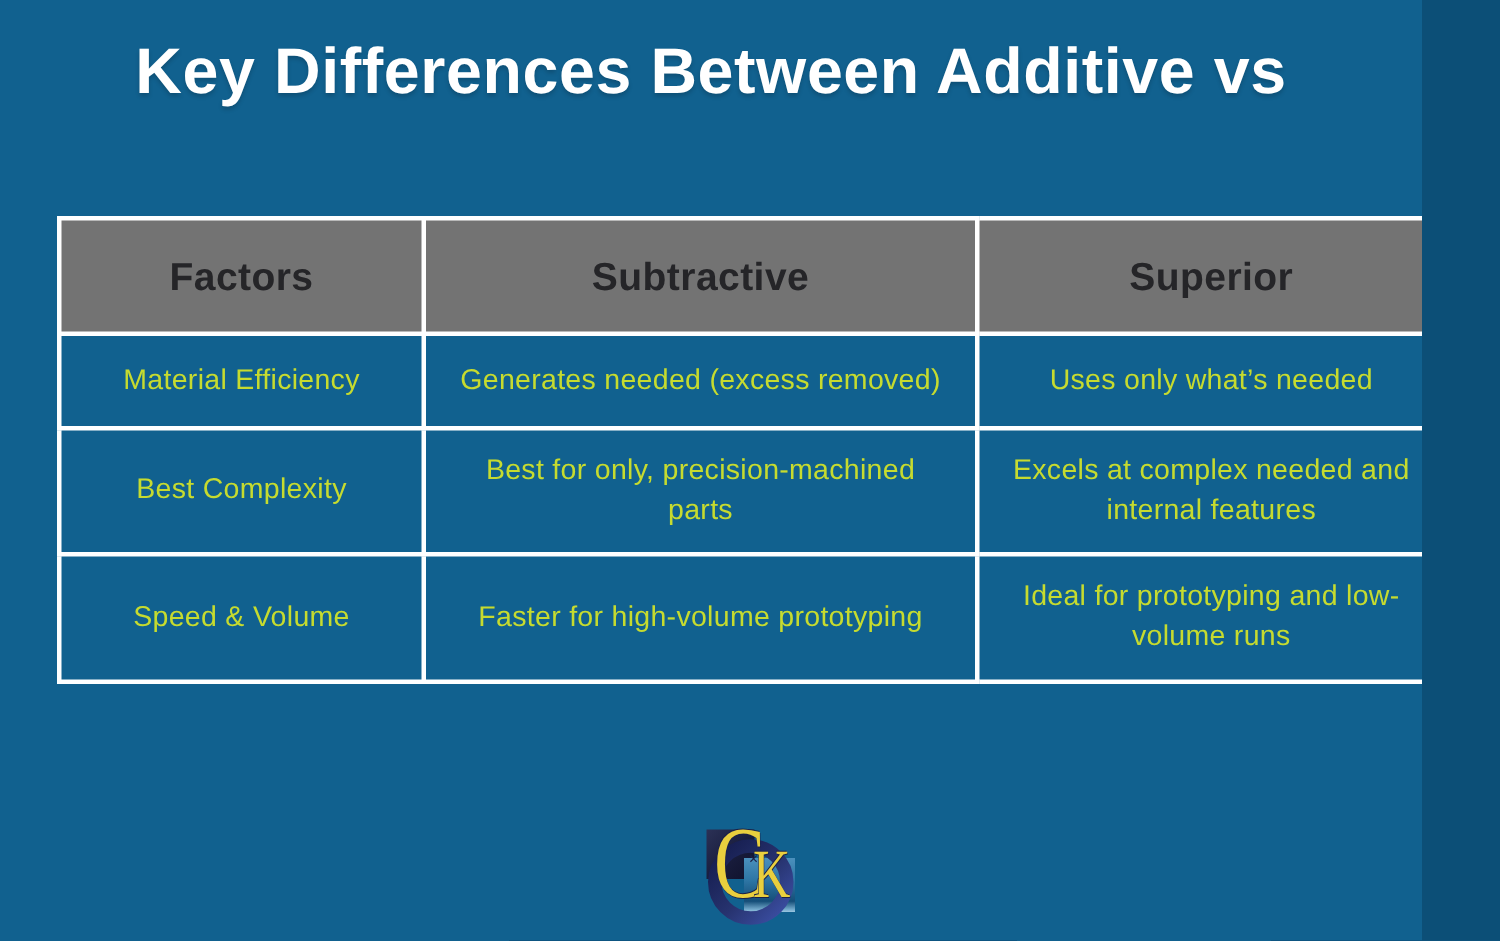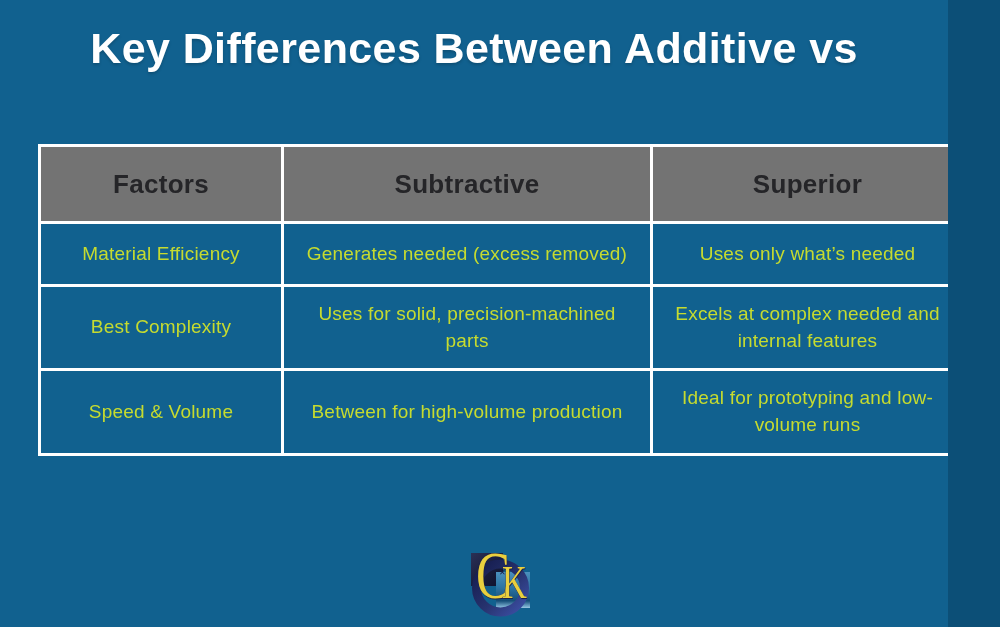--- a/index.html
+++ b/index.html
@@ -86,26 +86,26 @@
       </tr>
     </thead>
     <tbody>
       <tr class="r1">
         <td>Material Efficiency</td>
         <td>Generates needed (excess removed)</td>
         <td>Uses only what’s needed</td>
       </tr>
       <tr class="r2">
         <td>Best Complexity</td>
-        <td>Uses for solid, precision-machined parts</td>
+        <td>Best for only, precision-machined parts</td>
         <td>Excels at complex needed and internal features</td>
       </tr>
       <tr class="r3">
         <td>Speed &amp; Volume</td>
-        <td>Between for high-volume production</td>
+        <td>Faster for high-volume prototyping</td>
         <td>Ideal for prototyping and low-volume runs</td>
       </tr>
     </tbody>
   </table>
 
   <div class="logo">
     <div class="sq-dark"></div>
     <div class="sq-light"></div>
     <svg width="96" height="78" viewBox="0 0 96 78">
       <defs>

